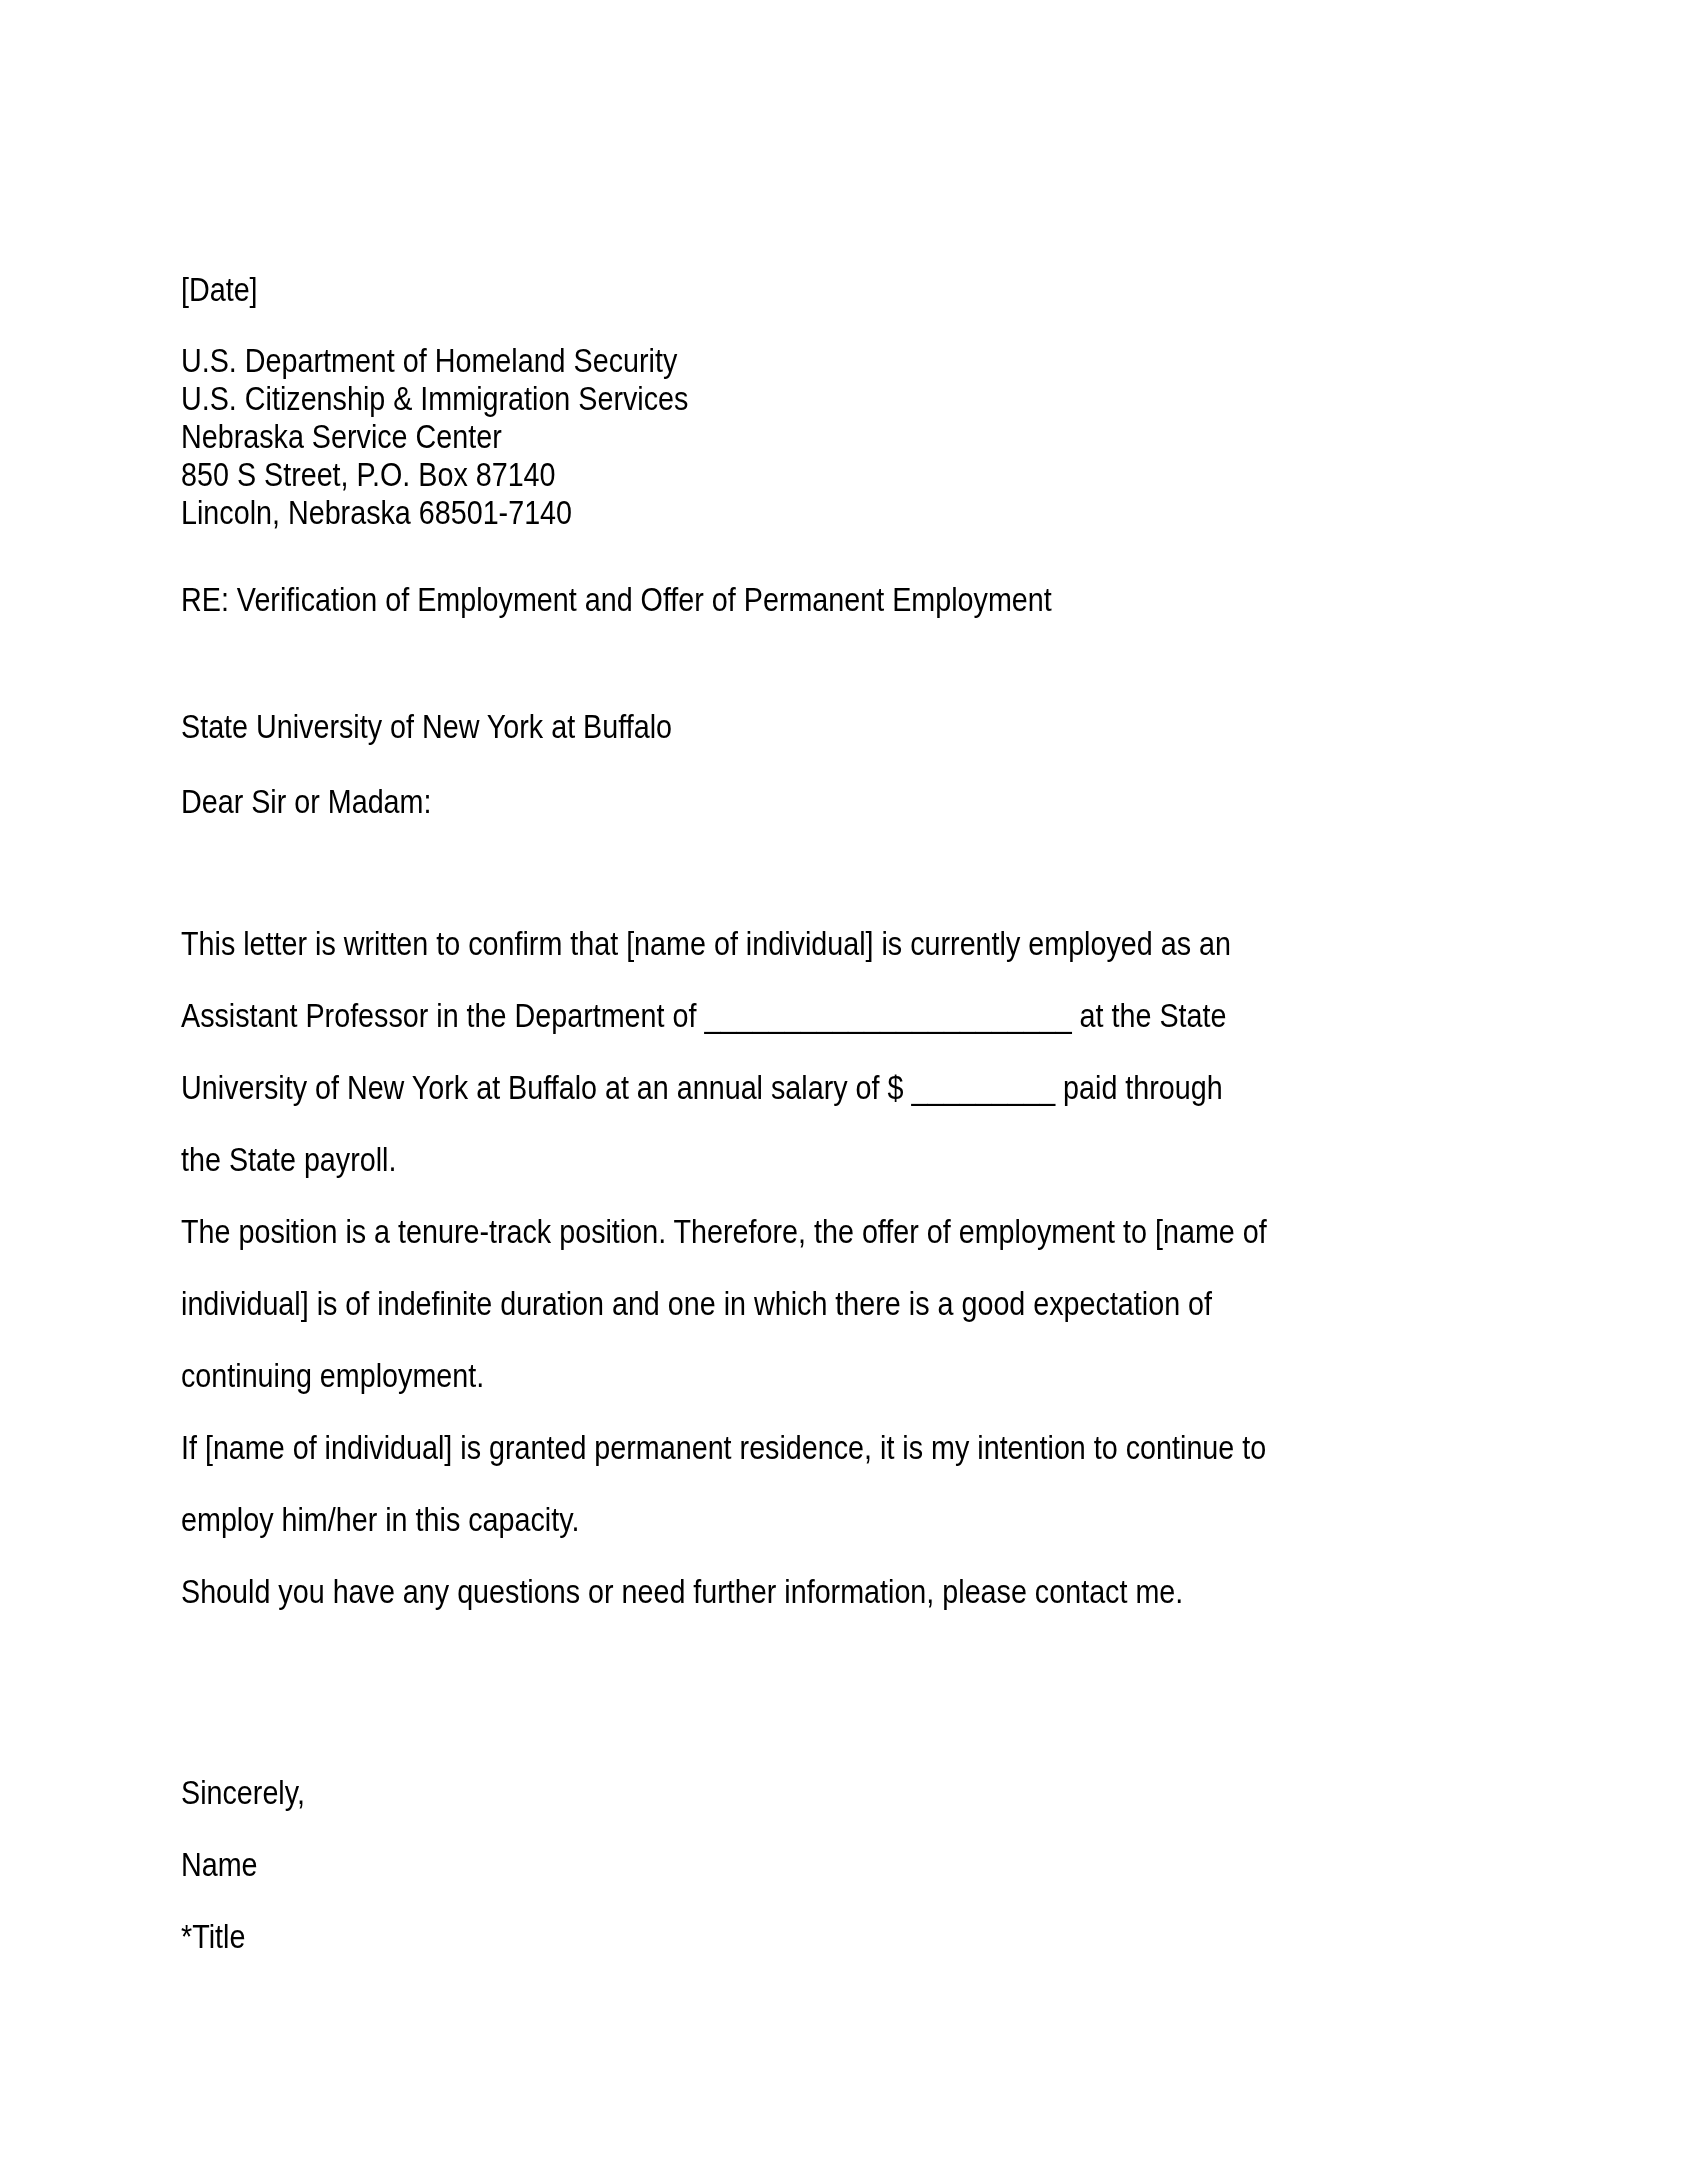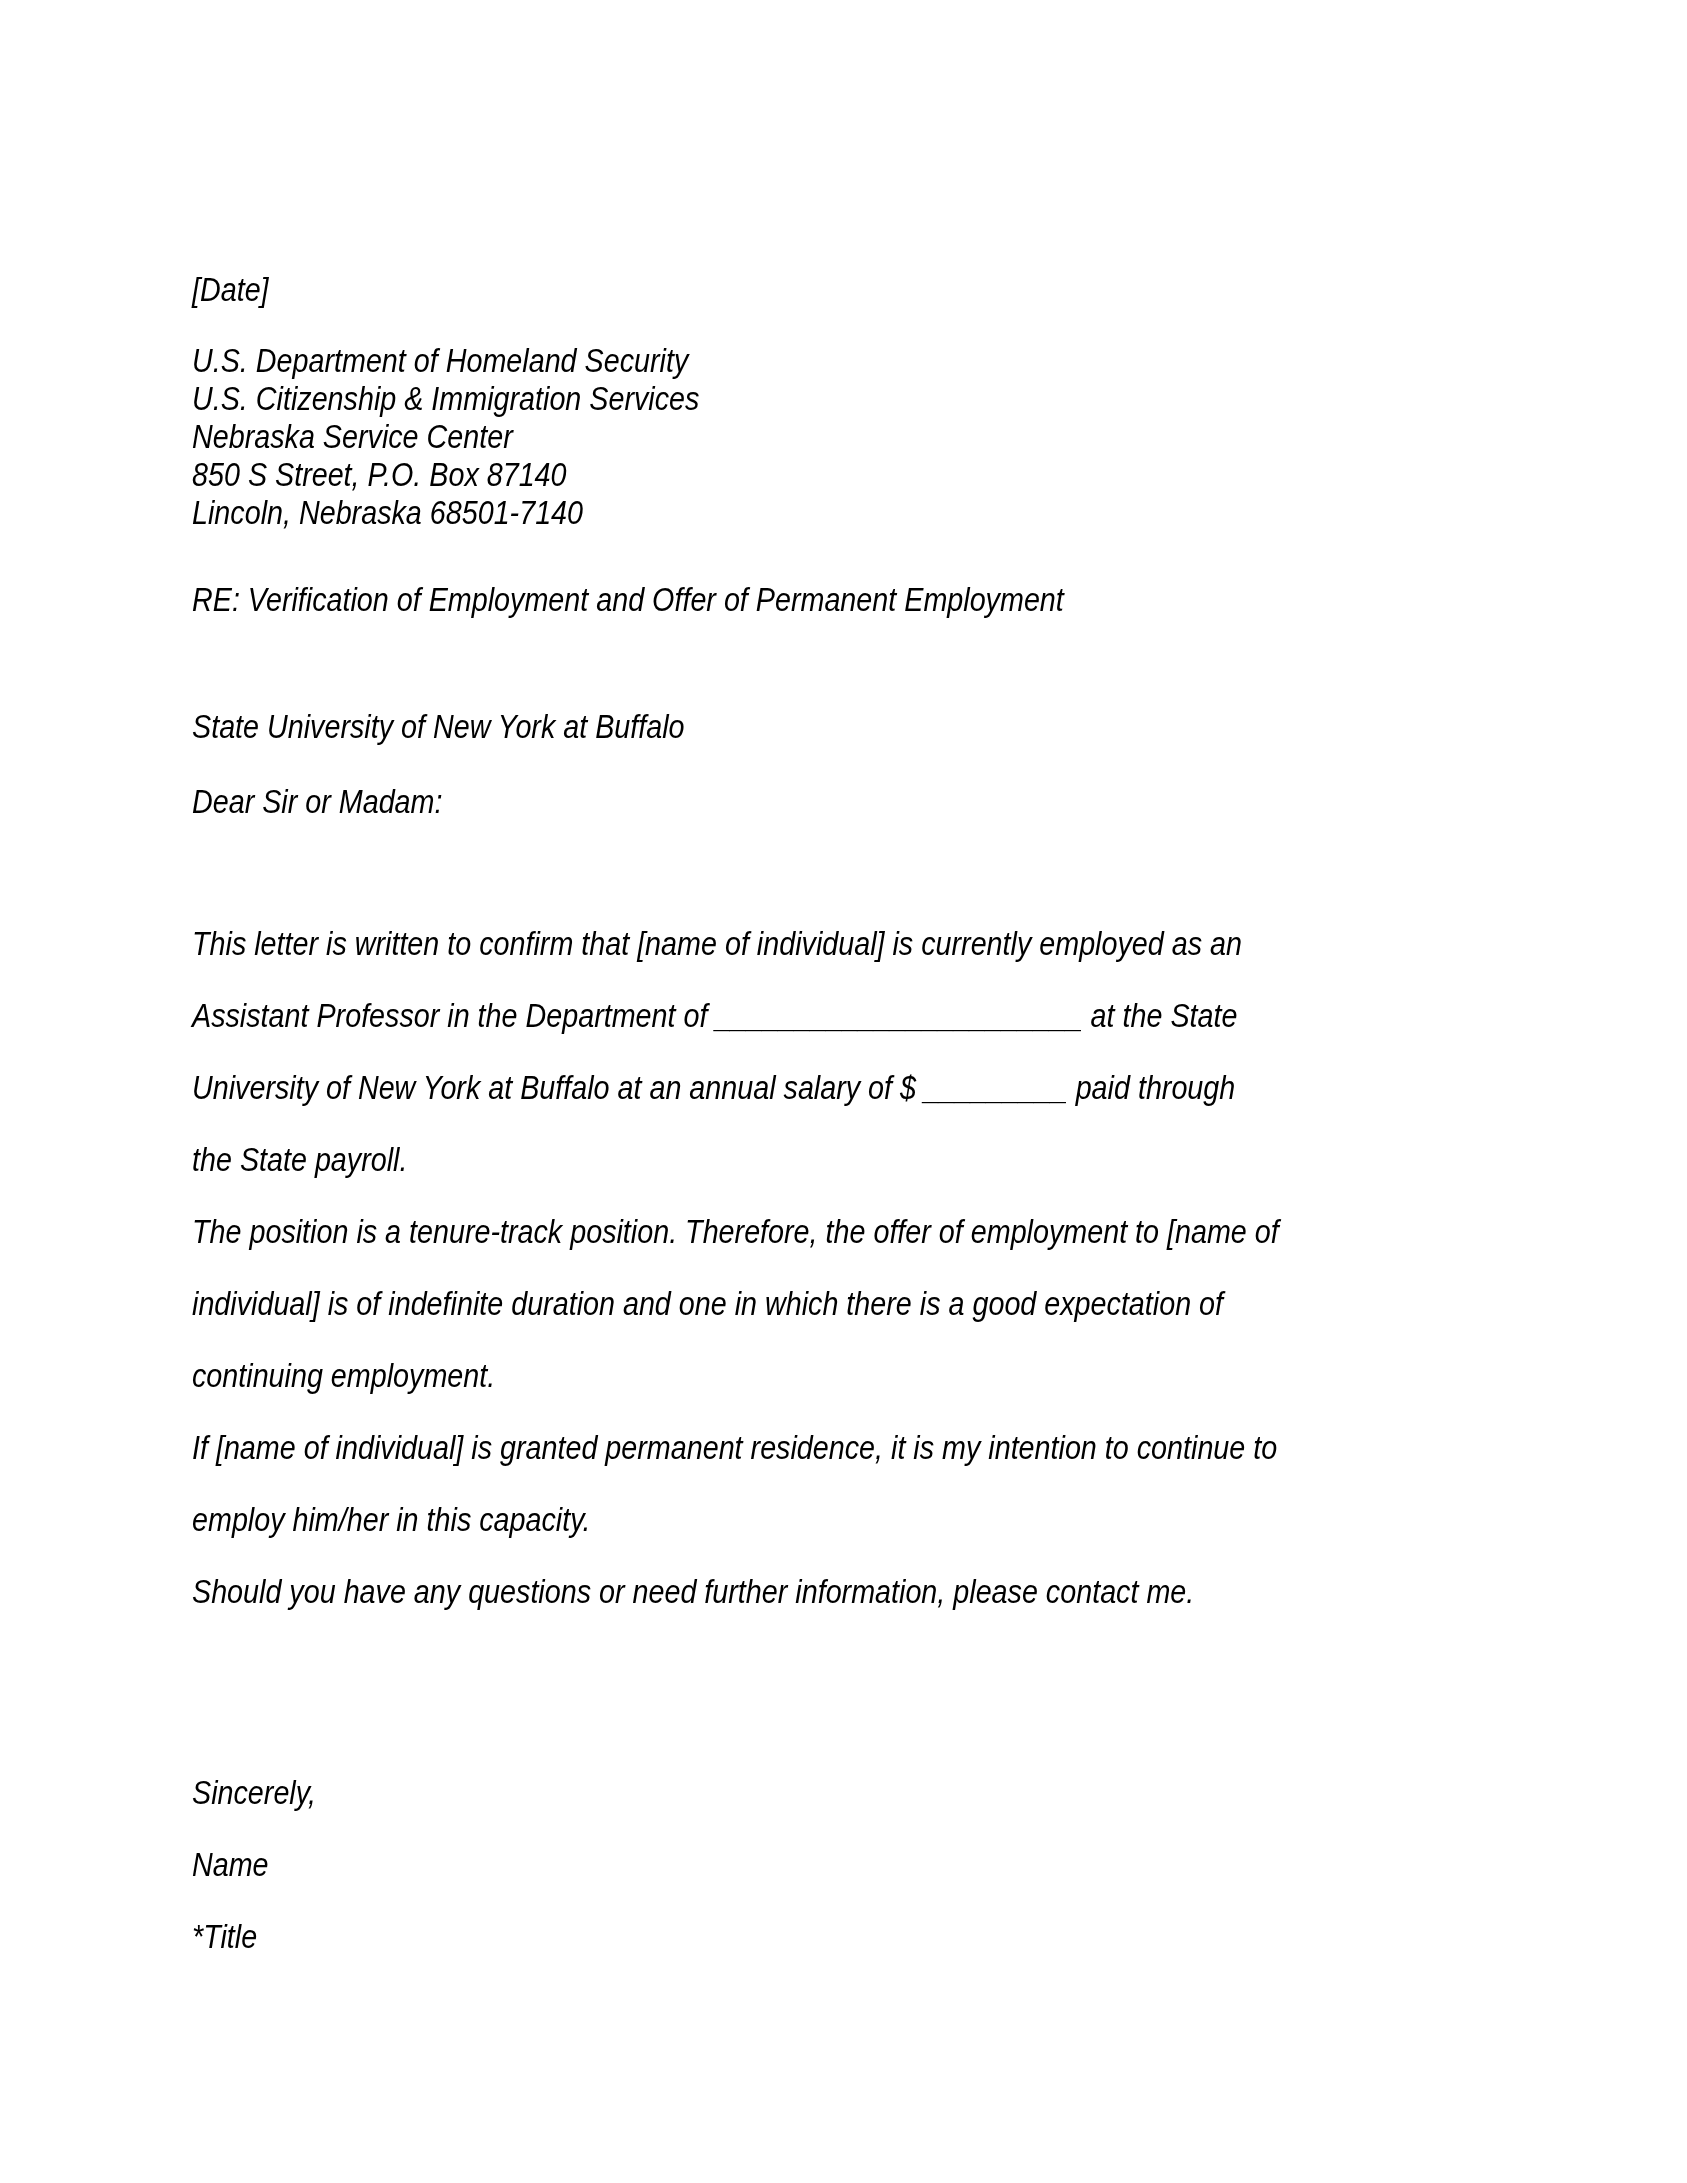--- a/index.html
+++ b/index.html
@@ -12,24 +12,23 @@
     width: 1687px;
     height: 2184px;
     background: #ffffff;
     color: #000000;
     font-family: "Liberation Sans", "DejaVu Sans", sans-serif;
     font-size: 33px;
     overflow: hidden;
   }
   .content {
     position: absolute;
-    left: 192px;
+    left: 181px;
     top: 0;
     width: 1363px;
-    font-style: italic;
   }
   
   .ln {
     white-space: pre;
     transform: scaleX(0.87);
     transform-origin: 0 50%;
     overflow: visible;
   }
   .s { line-height: 38px; height: 38px; }   
   .d { line-height: 72px; height: 72px; }   

